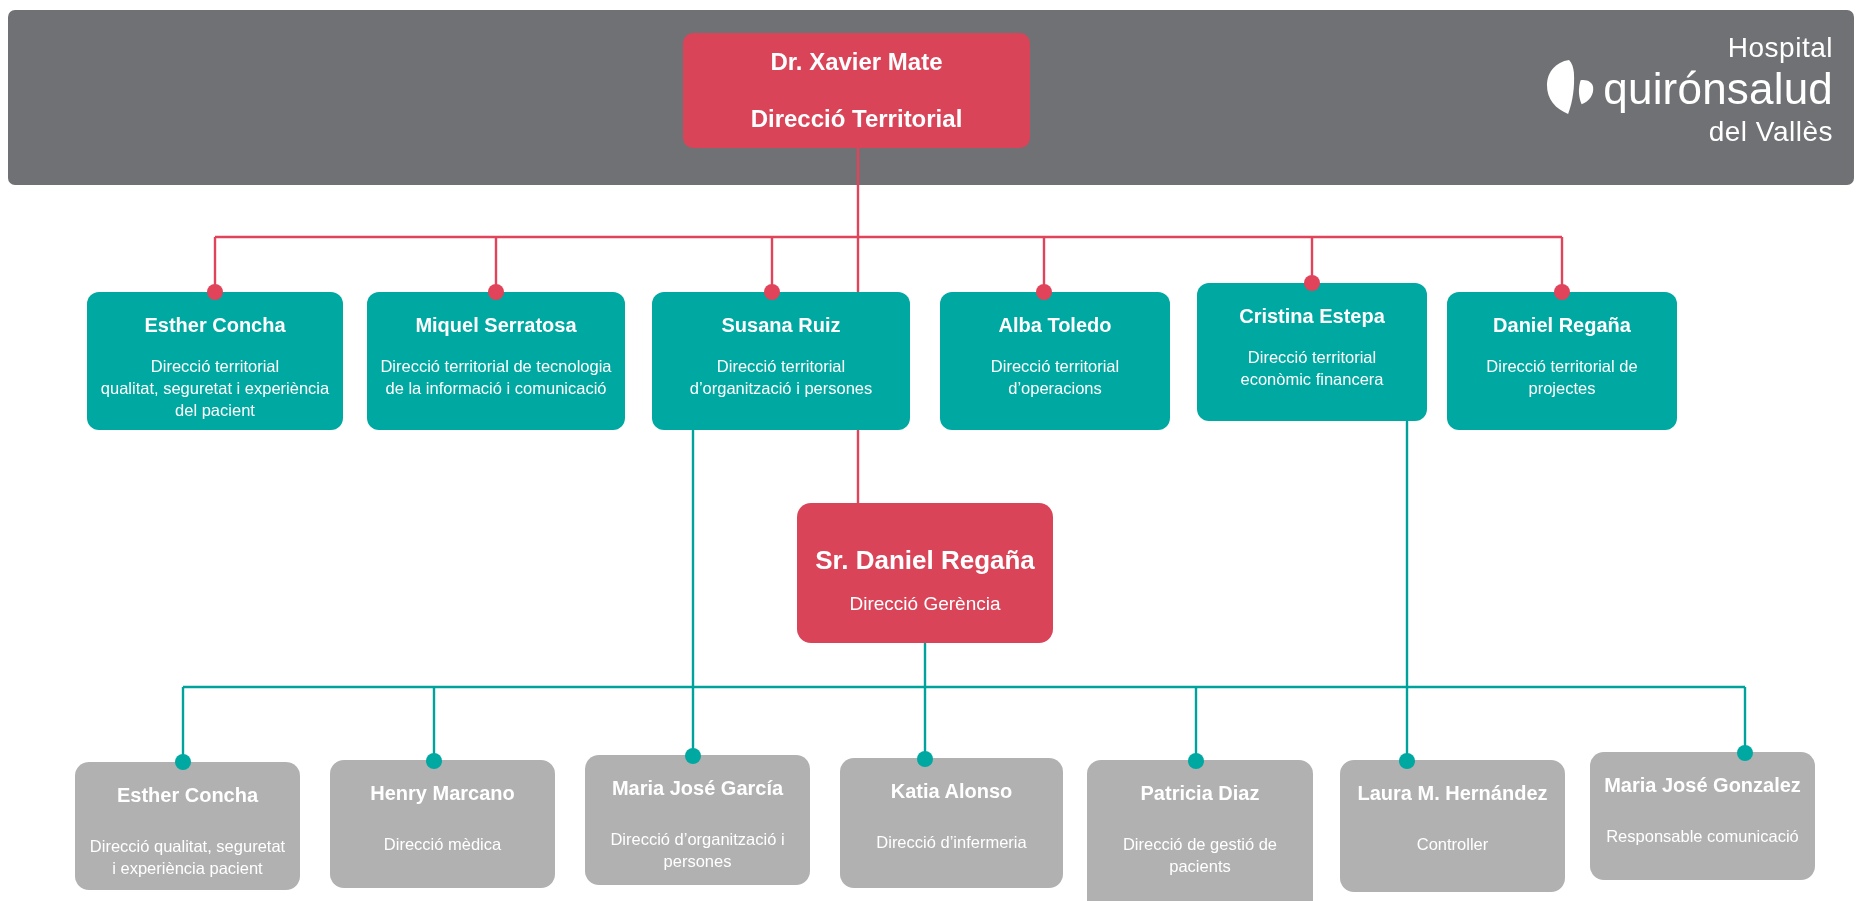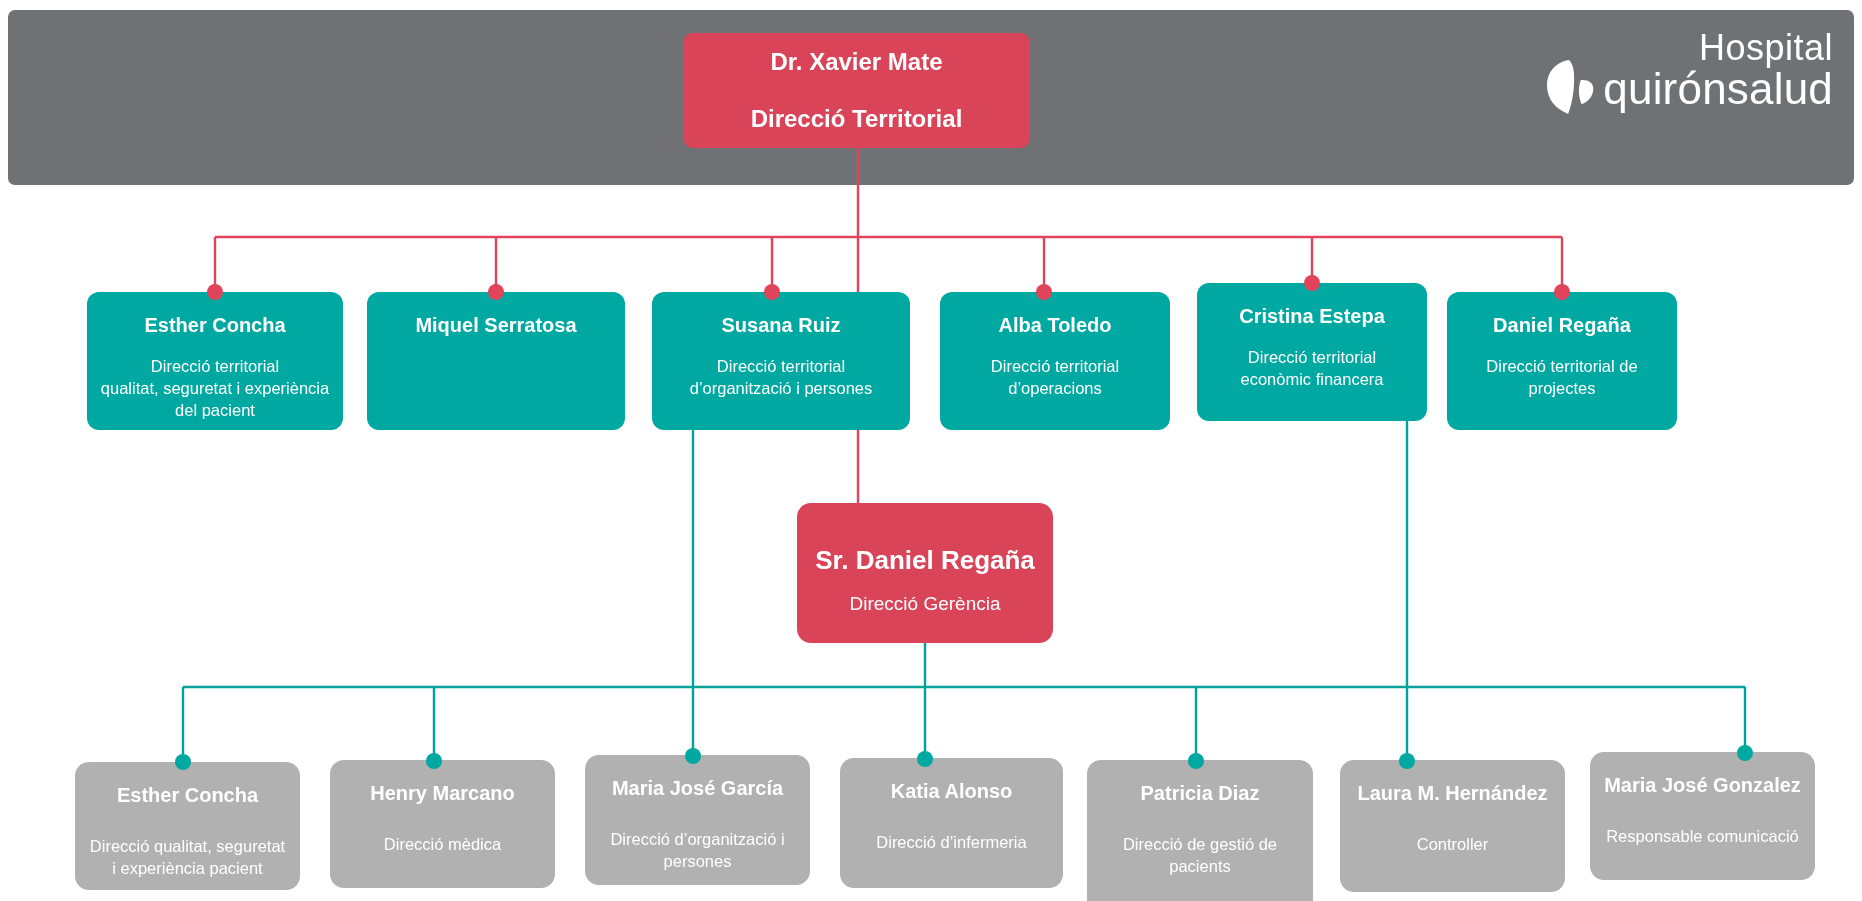--- a/index.html
+++ b/index.html
@@ -7,21 +7,21 @@
     position:relative;width:1862px;height:901px;background:#ffffff;
     font-family:"Liberation Sans",sans-serif;overflow:hidden;
   }
   .header-bar{
     position:absolute;left:8px;top:10px;width:1846px;height:175px;
     background:#707174;border-radius:7px;
   }
   .logo{
     position:absolute;top:33px;right:29px;text-align:right;color:#ffffff;
   }
-  .logo-line1{font-size:36px;line-height:30px;letter-spacing:.5px;}
+  .logo-line1{font-size:28px;line-height:30px;letter-spacing:.5px;}
   .logo-brand-row{display:flex;align-items:center;justify-content:space-between;gap:7px;height:52px;}
   .logo-brand{font-size:44px;line-height:46px;letter-spacing:.2px;}
   .logo-line3{font-size:28px;line-height:34px;letter-spacing:.5px;}
   .node{
     position:absolute;box-sizing:border-box;color:#ffffff;text-align:center;
     display:flex;flex-direction:column;align-items:center;z-index:2;
   }
   .node-root{
     background:#d94459;border-radius:10px;justify-content:center;gap:29px;
   }
@@ -80,35 +80,38 @@
     <div class="logo-line1">Hospital</div>
     <div class="logo-brand-row">
       <span>
         <svg width="50" height="56" viewBox="0 0 52 58">
           <path fill="#ffffff" d="M24 1 C10 3 1 14 1 27 C1 42 10 52 23 57 C28 44 30 28 29 14 C28.5 9 27 4 24 1 Z"></path>
           <path fill="#ffffff" d="M36 22 C33.5 30 33.5 39 37 47 C45 44 50 37 49 29 C48 24 43 21 36 22 Z"></path>
         </svg>
       </span>
       <span class="logo-brand">quirónsalud</span>
     </div>
+    <div class="logo-line3">del Vallès</div>
   </div>
 
   <div class="node node-root" style="left:683px;top:33px;width:347px;height:115px">
     <div class="node-title">Dr. Xavier Mate</div>
     <div class="node-title">Direcció Territorial</div>
   </div>
 
   <div class="node node-teal" style="left:87px;top:292px;width:256px;height:138px">
     <div class="node-title">Esther Concha</div>
     <div class="node-role">Direcció territorial
 qualitat, seguretat i experiència
 del pacient</div>
   </div>
   <div class="node node-teal" style="left:367px;top:292px;width:258px;height:138px">
     <div class="node-title">Miquel Serratosa</div>
+    <div class="node-role">Direcció territorial de tecnologia
+de la informació i comunicació</div>
   </div>
   <div class="node node-teal" style="left:652px;top:292px;width:258px;height:138px">
     <div class="node-title">Susana Ruiz</div>
     <div class="node-role">Direcció territorial
 d’organització i persones</div>
   </div>
   <div class="node node-teal" style="left:940px;top:292px;width:230px;height:138px">
     <div class="node-title">Alba Toledo</div>
     <div class="node-role">Direcció territorial
 d’operacions</div>

